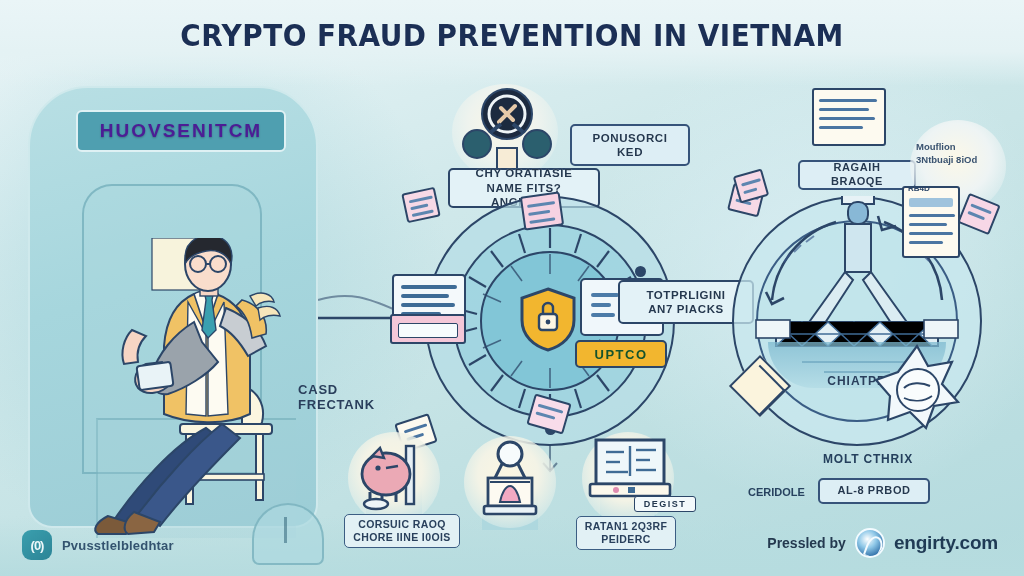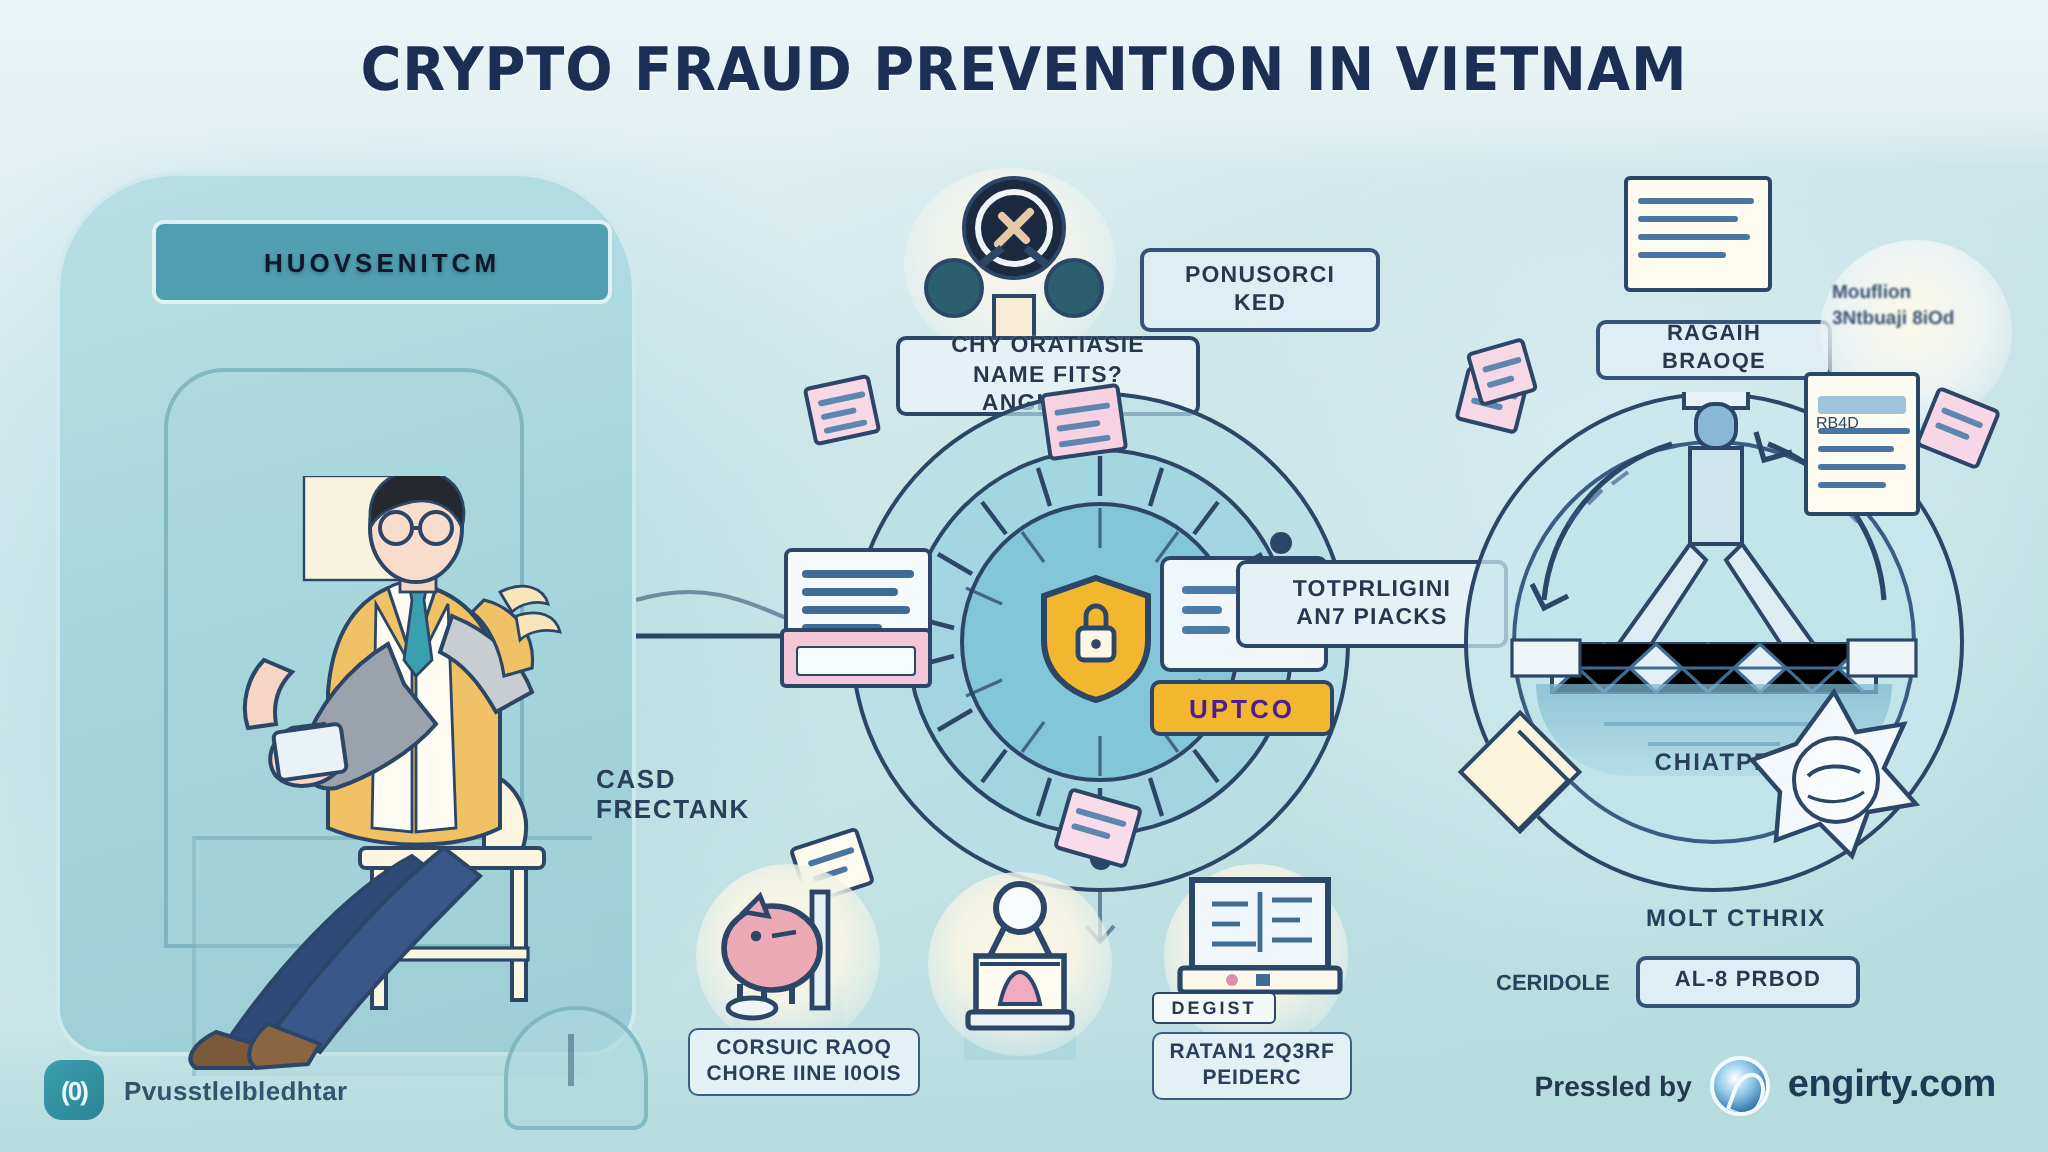--- a/index.html
+++ b/index.html
@@ -46,27 +46,27 @@
   }
 
   
   .left-panel {
     position: absolute; left: 28px; top: 86px; width: 290px; height: 442px;
     background: linear-gradient(165deg, #b8dfe4 0%, #a6d6dd 45%, #9ccdd6 100%);
     border: 2px solid #cfe9ec;
     border-radius: 60px 60px 24px 24px;
   }
   .left-banner {
-    position: absolute; left: 46px; top: 22px; width: 230px; height: 42px;
+    position: absolute; left: 46px; top: 22px; width: 210px; height: 42px;
     background: #4f9fb0;
     border: 2px solid #dff1f4;
     border-radius: 6px;
     display: flex; align-items: center; justify-content: center;
-    color: #0f172a;
-    font-size: 13px; font-weight: 700; letter-spacing: 2px;
+    color: #4c1d95;
+    font-size: 19px; font-weight: 700; letter-spacing: 2px;
     text-shadow: 0 1px 2px rgba(0,0,0,.25);
     filter: blur(.3px);
   }
   .wall-shape {
     position: absolute; left: 52px; top: 96px; width: 180px; height: 290px;
     border: 2px solid rgba(110,170,182,.7);
     border-radius: 30px 30px 0 0;
     background: rgba(168,214,222,.35);
   }
   .wall-base {
@@ -128,21 +128,21 @@
     position: absolute; left: 9px; height: 4px; background: #4c7ba8; border-radius: 2px;
   }
   .scr-card .dot {
     position: absolute; right: 14px; top: 18px; width: 20px; height: 20px;
     border: 3px solid #2c4668; border-radius: 50%; background: #fff;
   }
   .uptco {
     position: absolute; left: 150px; top: 144px; width: 92px; height: 28px;
     background: #f2b62f; border: 2.5px solid #2c4668; border-radius: 5px;
     display: flex; align-items: center; justify-content: center;
-    font-size: 13px; font-weight: 700; color: #4c1d95; letter-spacing: 1.5px;
+    font-size: 13px; font-weight: 700; color: #14532d; letter-spacing: 1.5px;
     filter: blur(.25px);
   }
   .doc-left {
     position: absolute; left: -33px; top: 78px; width: 74px; height: 52px;
     background: #f4f9fb; border: 2px solid #2c4668; border-radius: 4px;
   }
   .doc-left .ln { position: absolute; left: 7px; height: 4px; background: #3e6c96; border-radius: 2px; }
   .doc-pink {
     position: absolute; left: -35px; top: 118px; width: 76px; height: 30px;
     background: #f4c7d8; border: 2px solid #2c4668; border-radius: 3px;
@@ -551,21 +551,21 @@
     <div class="bar" style="top:27px; width:56px;"></div>
     <div class="bar" style="top:36px; width:44px;"></div>
   </div>
   <div class="paper" style="left:902px; top:186px; width:58px; height:72px;">
     <div class="bar" style="top:10px; width:44px; height:9px; background:#9fc3dd;"></div>
     <div class="bar" style="top:26px; width:46px;"></div>
     <div class="bar" style="top:35px; width:38px;"></div>
     <div class="bar" style="top:44px; width:44px;"></div>
     <div class="bar" style="top:53px; width:34px;"></div>
   </div>
-  <div style="position:absolute; left:908px; top:207px; font-size:8px; font-weight:400; color:#2c4668; filter:blur(.3px);">RB4D</div>
+  <div style="position:absolute; left:908px; top:184px; font-size:8px; font-weight:700; color:#2c4668; filter:blur(.3px);">RB4D</div>
   <div class="note" style="left:962px; top:198px; width:34px; height:32px; transform:rotate(22deg); background:#f7d7e6;">
     <div class="bar" style="top:7px;  width:22px;"></div>
     <div class="bar" style="top:15px; width:18px;"></div>
   </div>
   <div class="note" style="left:736px; top:172px; width:30px; height:28px; transform:rotate(-16deg);">
     <div class="bar" style="top:7px; width:20px;"></div>
     <div class="bar" style="top:15px; width:14px;"></div>
   </div>
 
   <div class="pedestal" style="left:366px; top:486px;"></div>
@@ -605,21 +605,21 @@
       <line x1="20" y1="34" x2="42" y2="34"></line>
       <line x1="50" y1="12" x2="70" y2="12"></line>
       <line x1="50" y1="22" x2="64" y2="22"></line>
       <line x1="50" y1="32" x2="70" y2="32"></line>
       <line x1="44" y1="8" x2="44" y2="38"></line>
     </g>
     <rect x="4" y="46" width="80" height="12" rx="2" fill="#fcf8ec" stroke="#2c4668" stroke-width="2.6"></rect>
     <circle cx="30" cy="52" r="3" fill="#e08bb0"></circle>
     <rect x="42" y="49" width="7" height="6" fill="#3f6b95"></rect>
   </svg>
-  <div style="position:absolute; left:576px; top:496px; width:62px; height:16px; background:#f3f9fb;
+  <div style="position:absolute; left:634px; top:496px; width:62px; height:16px; background:#f3f9fb;
               border:1.8px solid #2c4668; border-radius:3px; display:flex; align-items:center; justify-content:center;
               font-size:9px; font-weight:700; color:#24384f; letter-spacing:1.5px; filter:blur(.25px);">DEGIST</div>
   <div class="icon-cap" style="left:576px; top:516px; width:100px;">
     <div>RATAN1 2Q3RF PEIDERC</div>
   </div>
 
   <div class="footer-left">
     <div class="footer-logo">(0)</div>
     <div class="footer-left-text">Pvusstlelbledhtar</div>
   </div>

